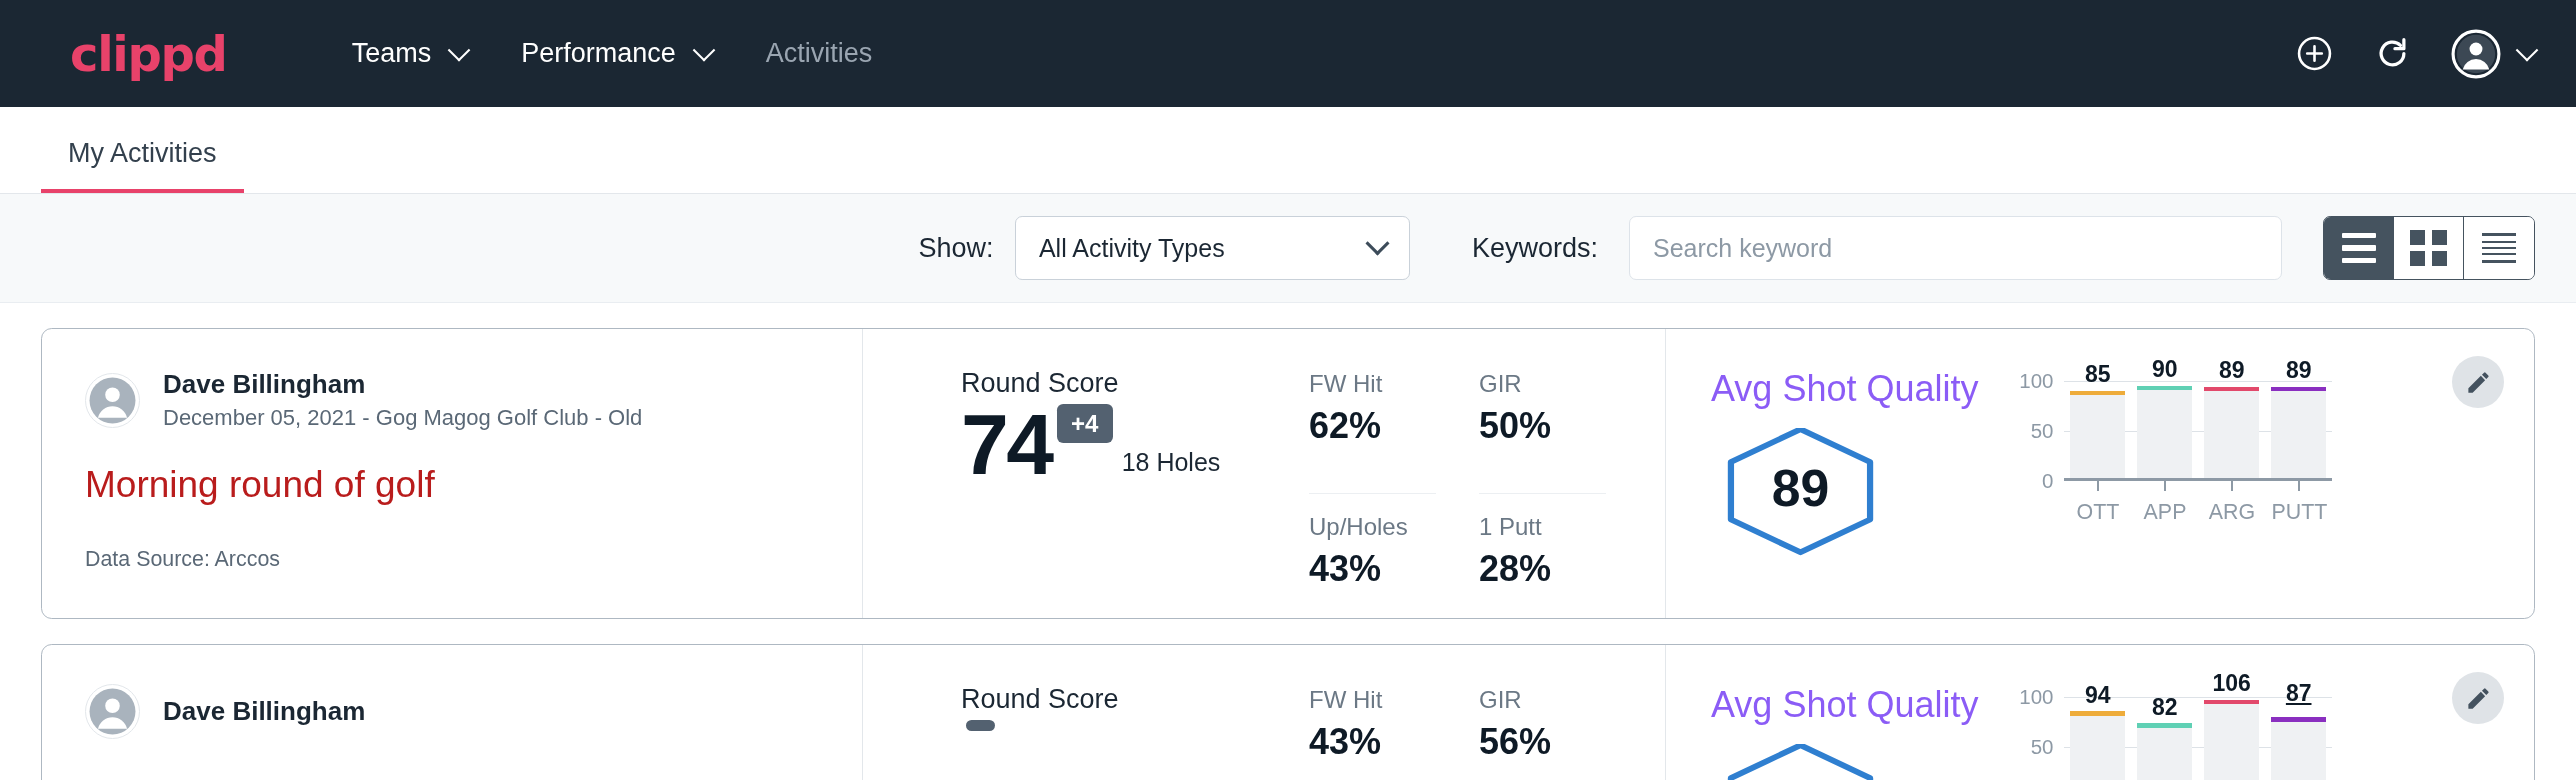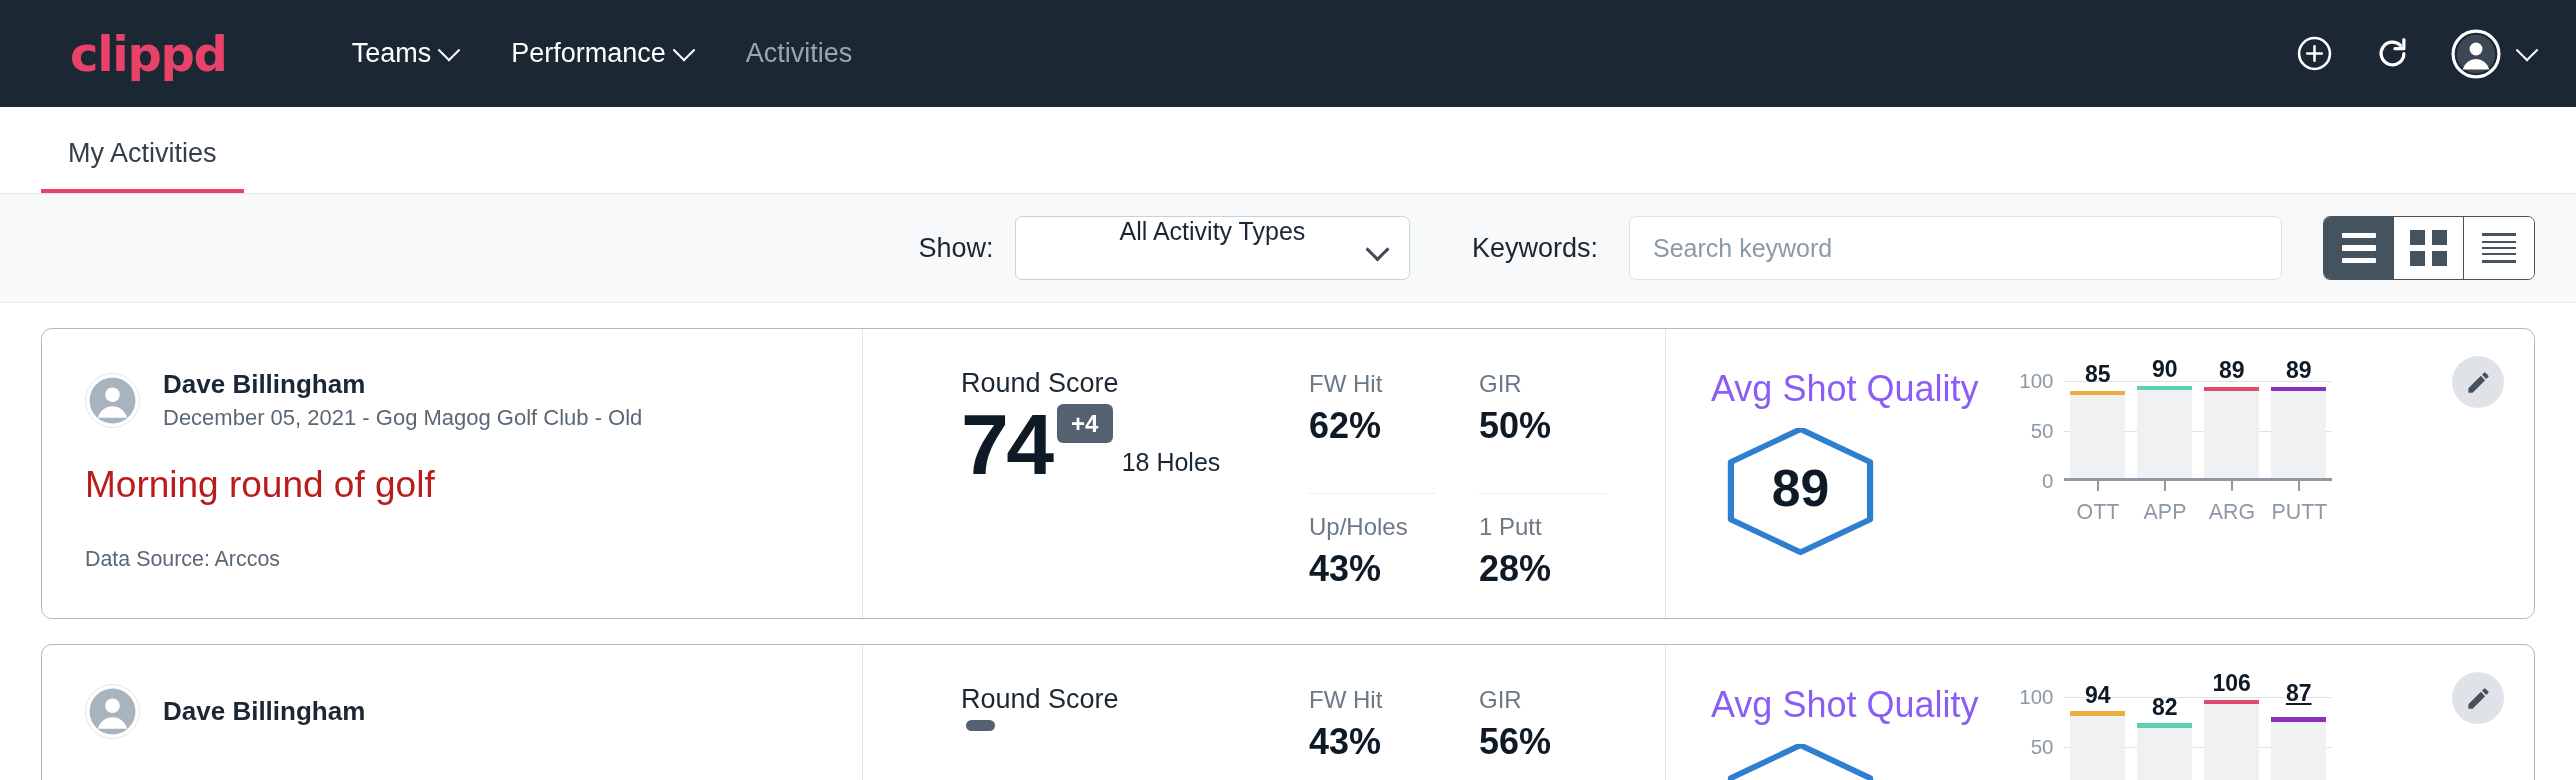--- a/index.html
+++ b/index.html
@@ -23,21 +23,21 @@
     font-size: 48px;
     font-weight: 700;
     color: #e8426a;
     letter-spacing: -1.3px;
     margin-right: 98px;
     line-height: 1;
     font-family: "DejaVu Sans", sans-serif;
   }
   .nav-links { display: flex; align-items: center; gap: 0px; }
   .nav-link {
-    display: flex; align-items: center; gap: 10px;
+    display: flex; align-items: center; gap: 20px;
     color: #ffffff;
     font-size: 27px;
     padding: 9px 27px;
     cursor: pointer;
     white-space: nowrap;
   }
   .nav-link.muted { color: #9aa5b1; }
   .chev {
     width: 16px; height: 16px;
     border-right: 2.7px solid currentColor;
@@ -86,21 +86,20 @@
   .select {
     width: 395px; height: 64px;
     background: #fff;
     border: 0.9px solid #c9d1d9;
     border-radius: 7.1px;
     display: flex; align-items: center;
     padding: 0 23px;
     font-size: 25px; color: #1b2733;
     cursor: pointer;
     position: relative;
-    flex-direction: column;
   }
   .select .chev2 {
     margin-left: auto;
     width: 17px; height: 17px;
     border-right: 3.6px solid #3d4c5a;
     border-bottom: 3.6px solid #3d4c5a;
     transform: rotate(45deg) translate(-3.6px,-3.6px);
   }
   .kw-label { font-size: 27px; color: #1b2733; margin: 0 31px 0 62px; }
   .search {

